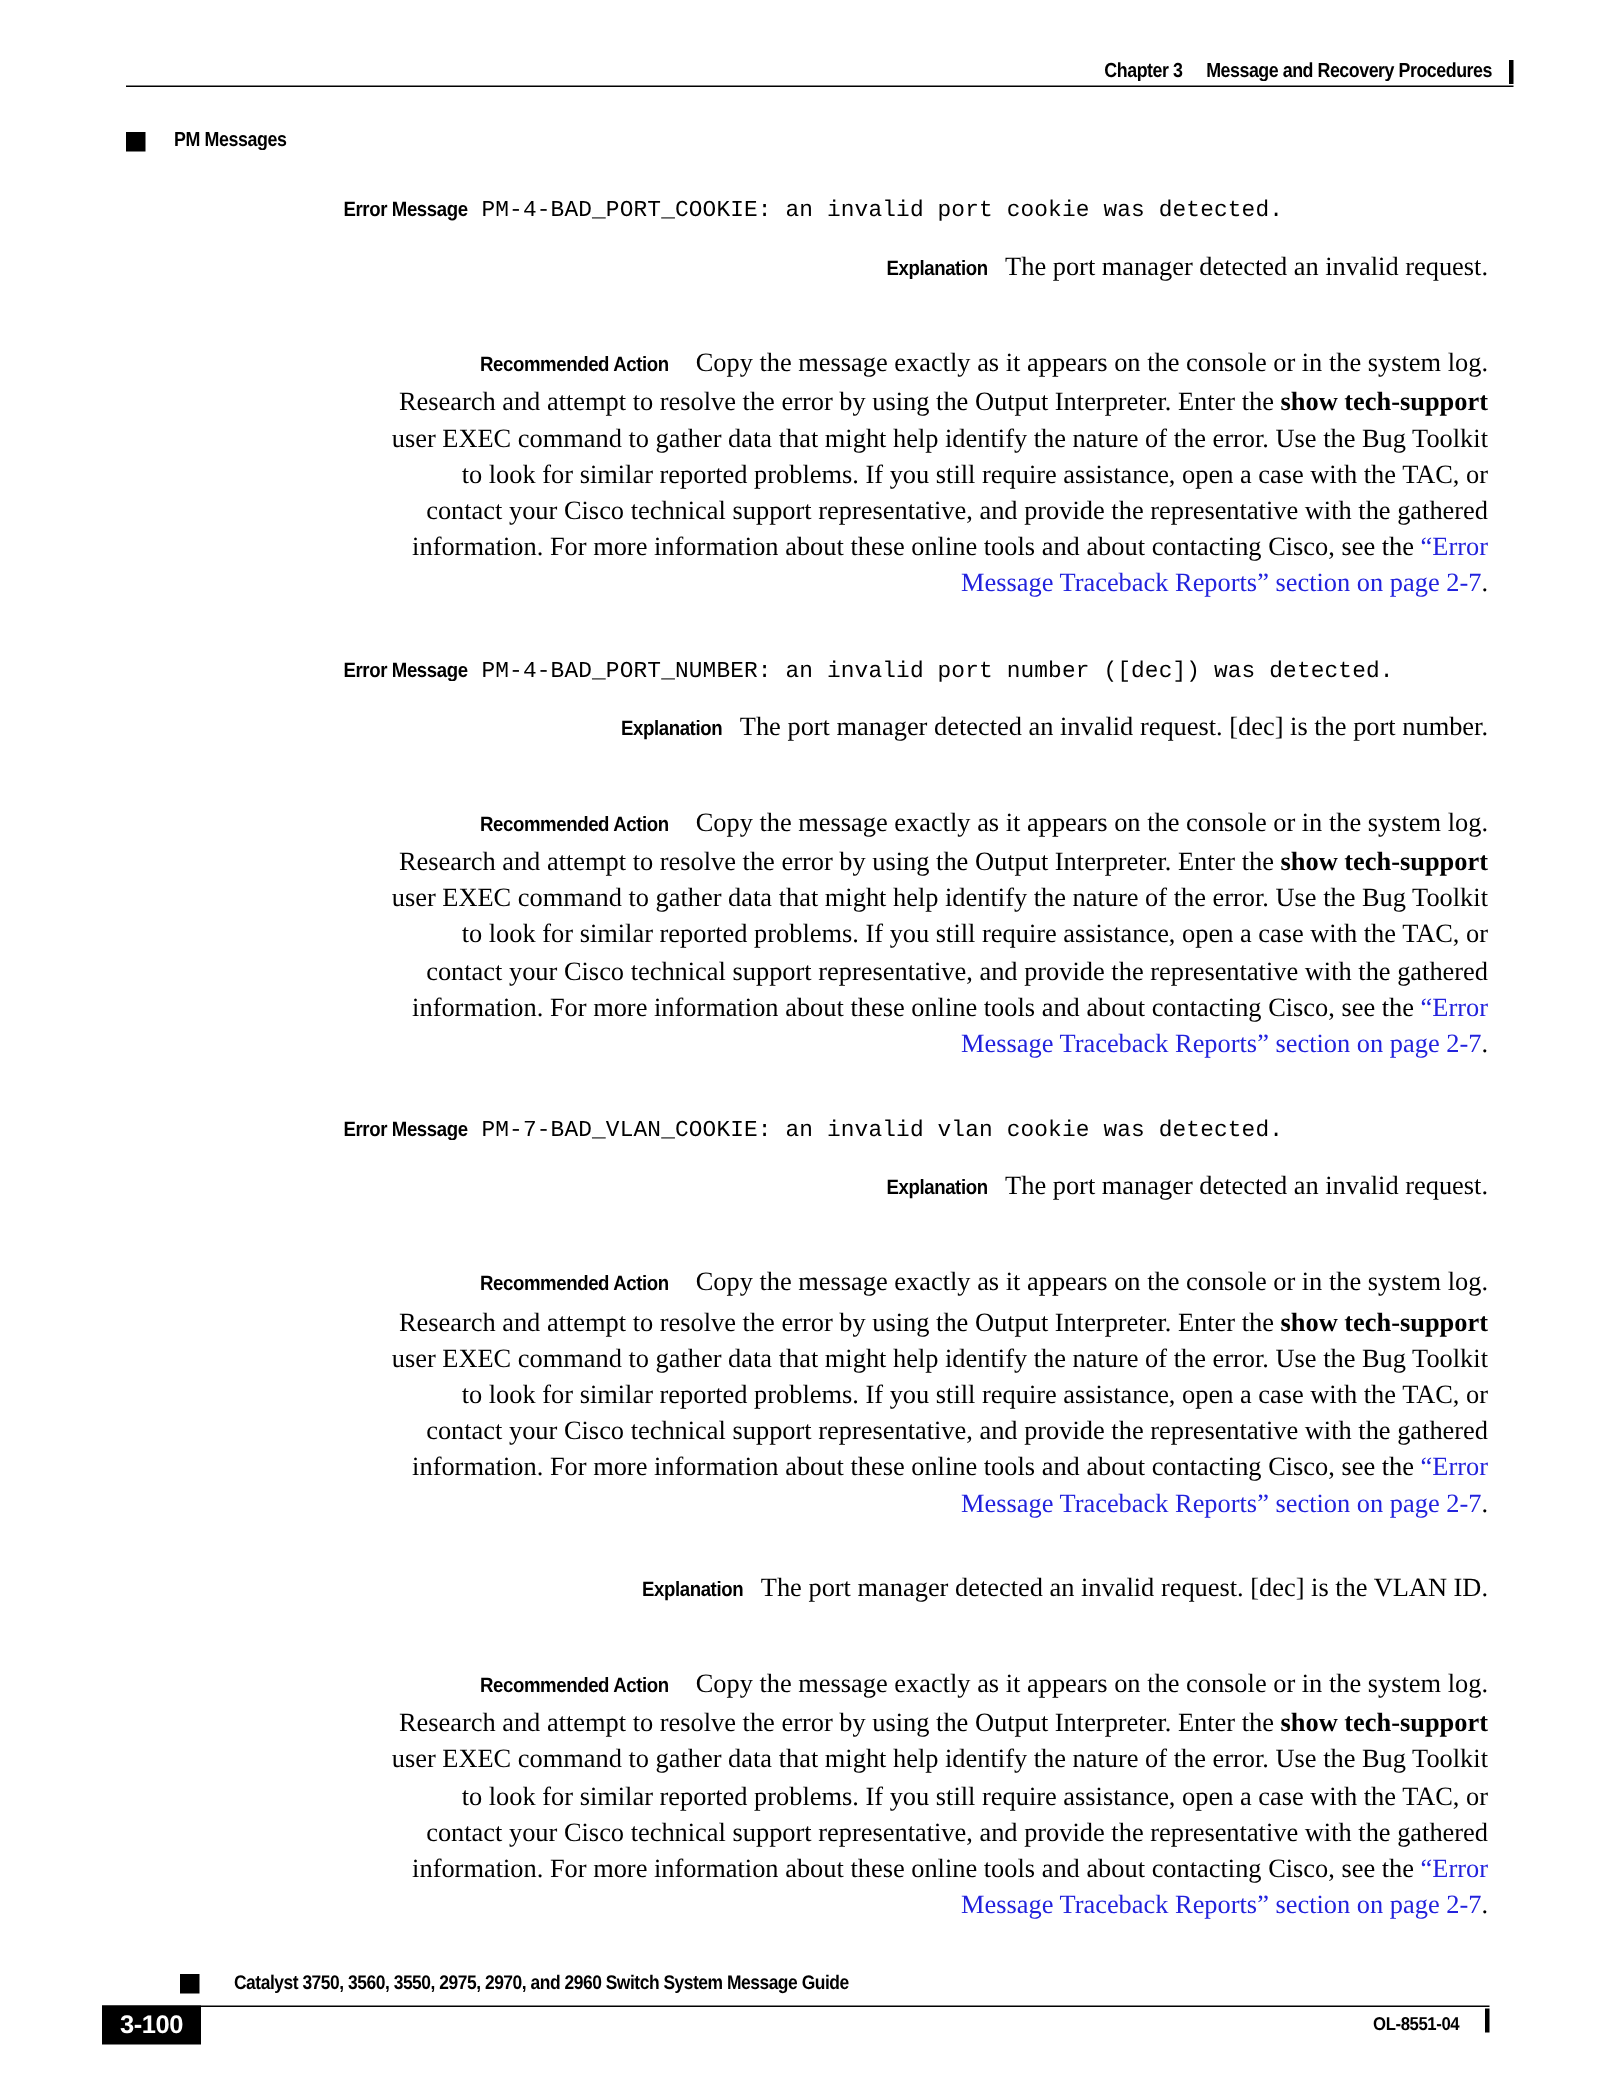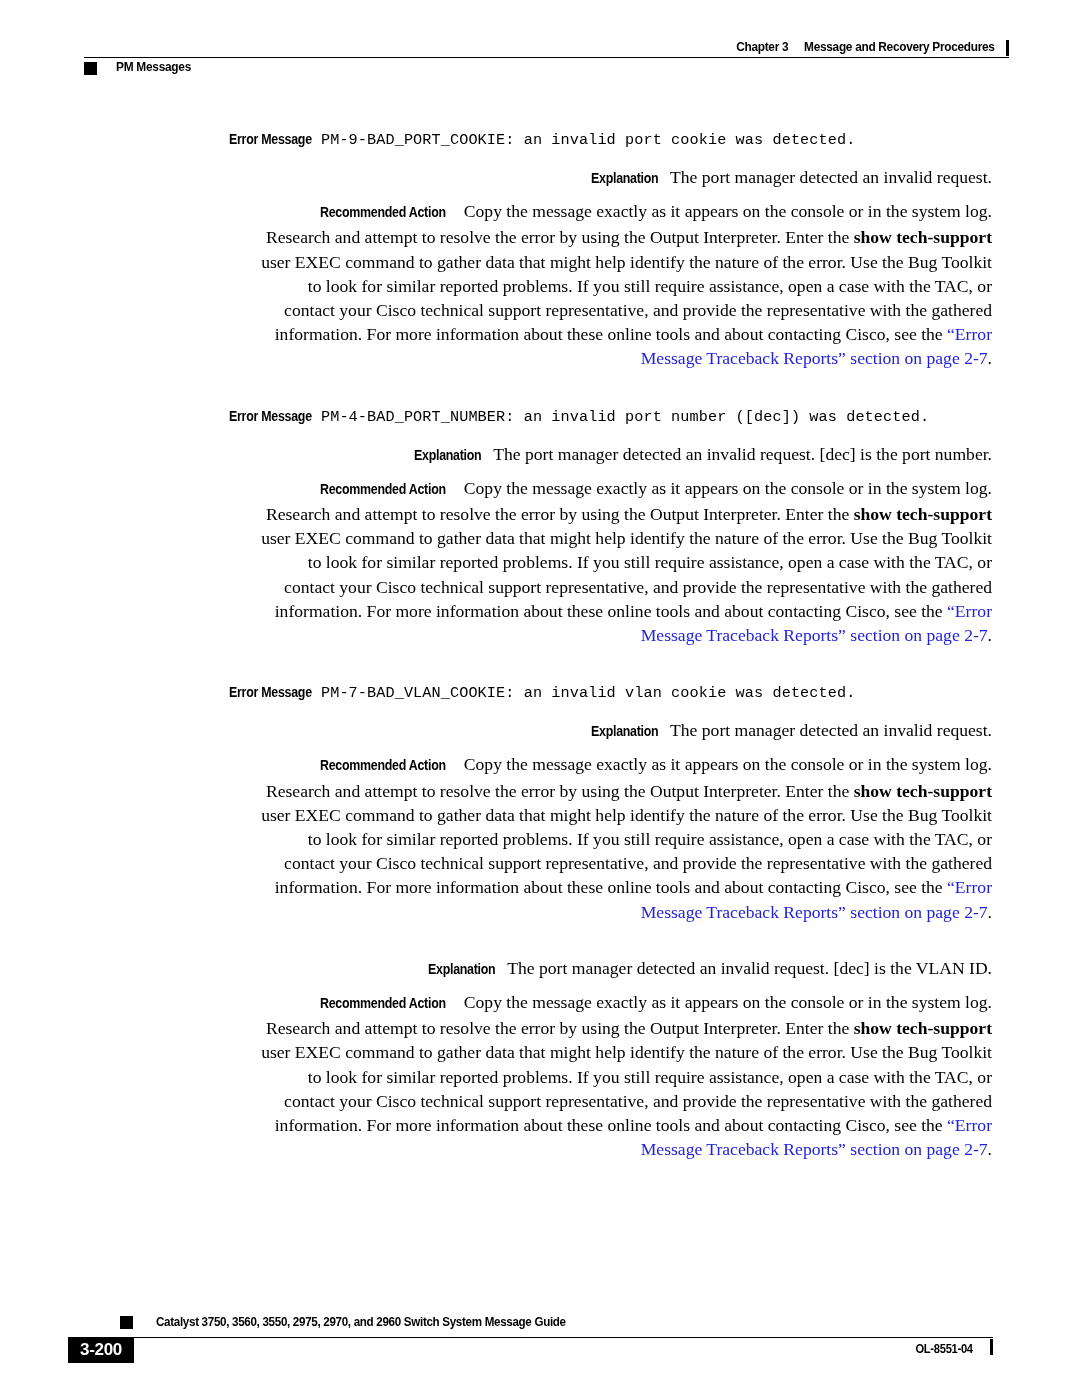--- a/index.html
+++ b/index.html
@@ -46,20 +46,21 @@
     position: absolute;
     right: 0px;
     bottom: 1px;
     width: 3.5px;
     height: 16px;
     background: #000;
   }
   .header-section-row {
     position: relative;
     height: 24px;
+    margin-top: 26px;
   }
   .header-square {
     position: absolute;
     left: 0px;
     top: 4px;
     width: 13px;
     height: 13px;
     background: #000;
   }
   .header-section-label {
@@ -107,21 +108,21 @@
   }
 
   .para {
     margin-left: 260px;
     margin-right: 88px;
     font-size: 17.6px;
     line-height: 24.2px;
     text-align: right;
   }
   .para.explanation { margin-top: 12px; }
-  .para.action { margin-top: 8px; }
+  .para.action { margin-top: 38px; }
   .para .lbl { margin-right: 4px; vertical-align: baseline; }
   .bold-inline { font-weight: bold; }
   .link {
     color: #2222dd;
   }
 
   
   .page-footer {
     position: absolute;
     left: 68px;
@@ -207,21 +208,21 @@
   <div class="header-section-row">
     <div class="header-square"></div>
     <div class="header-section-label">PM Messages</div>
   </div>
 </div>
 
 <div class="content">
 
   <div class="msg-block">
     <div class="errmsg-line">
-      <span class="lbl">Error Message</span><span class="code">PM-9-BAD_PORT_COOKIE: an invalid port cookie was detected.</span>
+      <span class="lbl">Error Message</span><span class="code">PM-4-BAD_PORT_COOKIE: an invalid port cookie was detected.</span>
     </div>
     <div class="para explanation">
       <span class="lbl">Explanation</span><span>The port manager detected an invalid request.</span>
     </div>
     <div class="para action">
       <span class="lbl">Recommended Action</span><span>Copy the message exactly as it appears on the console or in the system log. Research and attempt to resolve the error by using the Output Interpreter. Enter the </span><span class="bold-inline">show tech-support</span><span> user EXEC command to gather data that might help identify the nature of the error. Use the Bug Toolkit to look for similar reported problems. If you still require assistance, open a case with the TAC, or contact your Cisco technical support representative, and provide the representative with the gathered information. For more information about these online tools and about contacting Cisco, see the </span><span class="link">“Error Message Traceback Reports” section on page 2-7</span><span>.</span>
     </div>
   </div>
 
   <div class="msg-block" style="margin-top:32px;">
@@ -258,17 +259,17 @@
   </div>
 
 </div>
 
 <div class="page-footer">
   <div class="footer-title-row">
     <div class="footer-square"></div>
     <div class="footer-guide-title">Catalyst 3750, 3560, 3550, 2975, 2970, and 2960 Switch System Message Guide</div>
   </div>
   <div class="footer-bottom-row">
-    <div class="footer-pagenum">3-200</div>
+    <div class="footer-pagenum">3-100</div>
     <div class="footer-docid">OL-8551-04</div>
     <div class="footer-right-tick"></div>
   </div>
 </div>
 
 </body></html>

